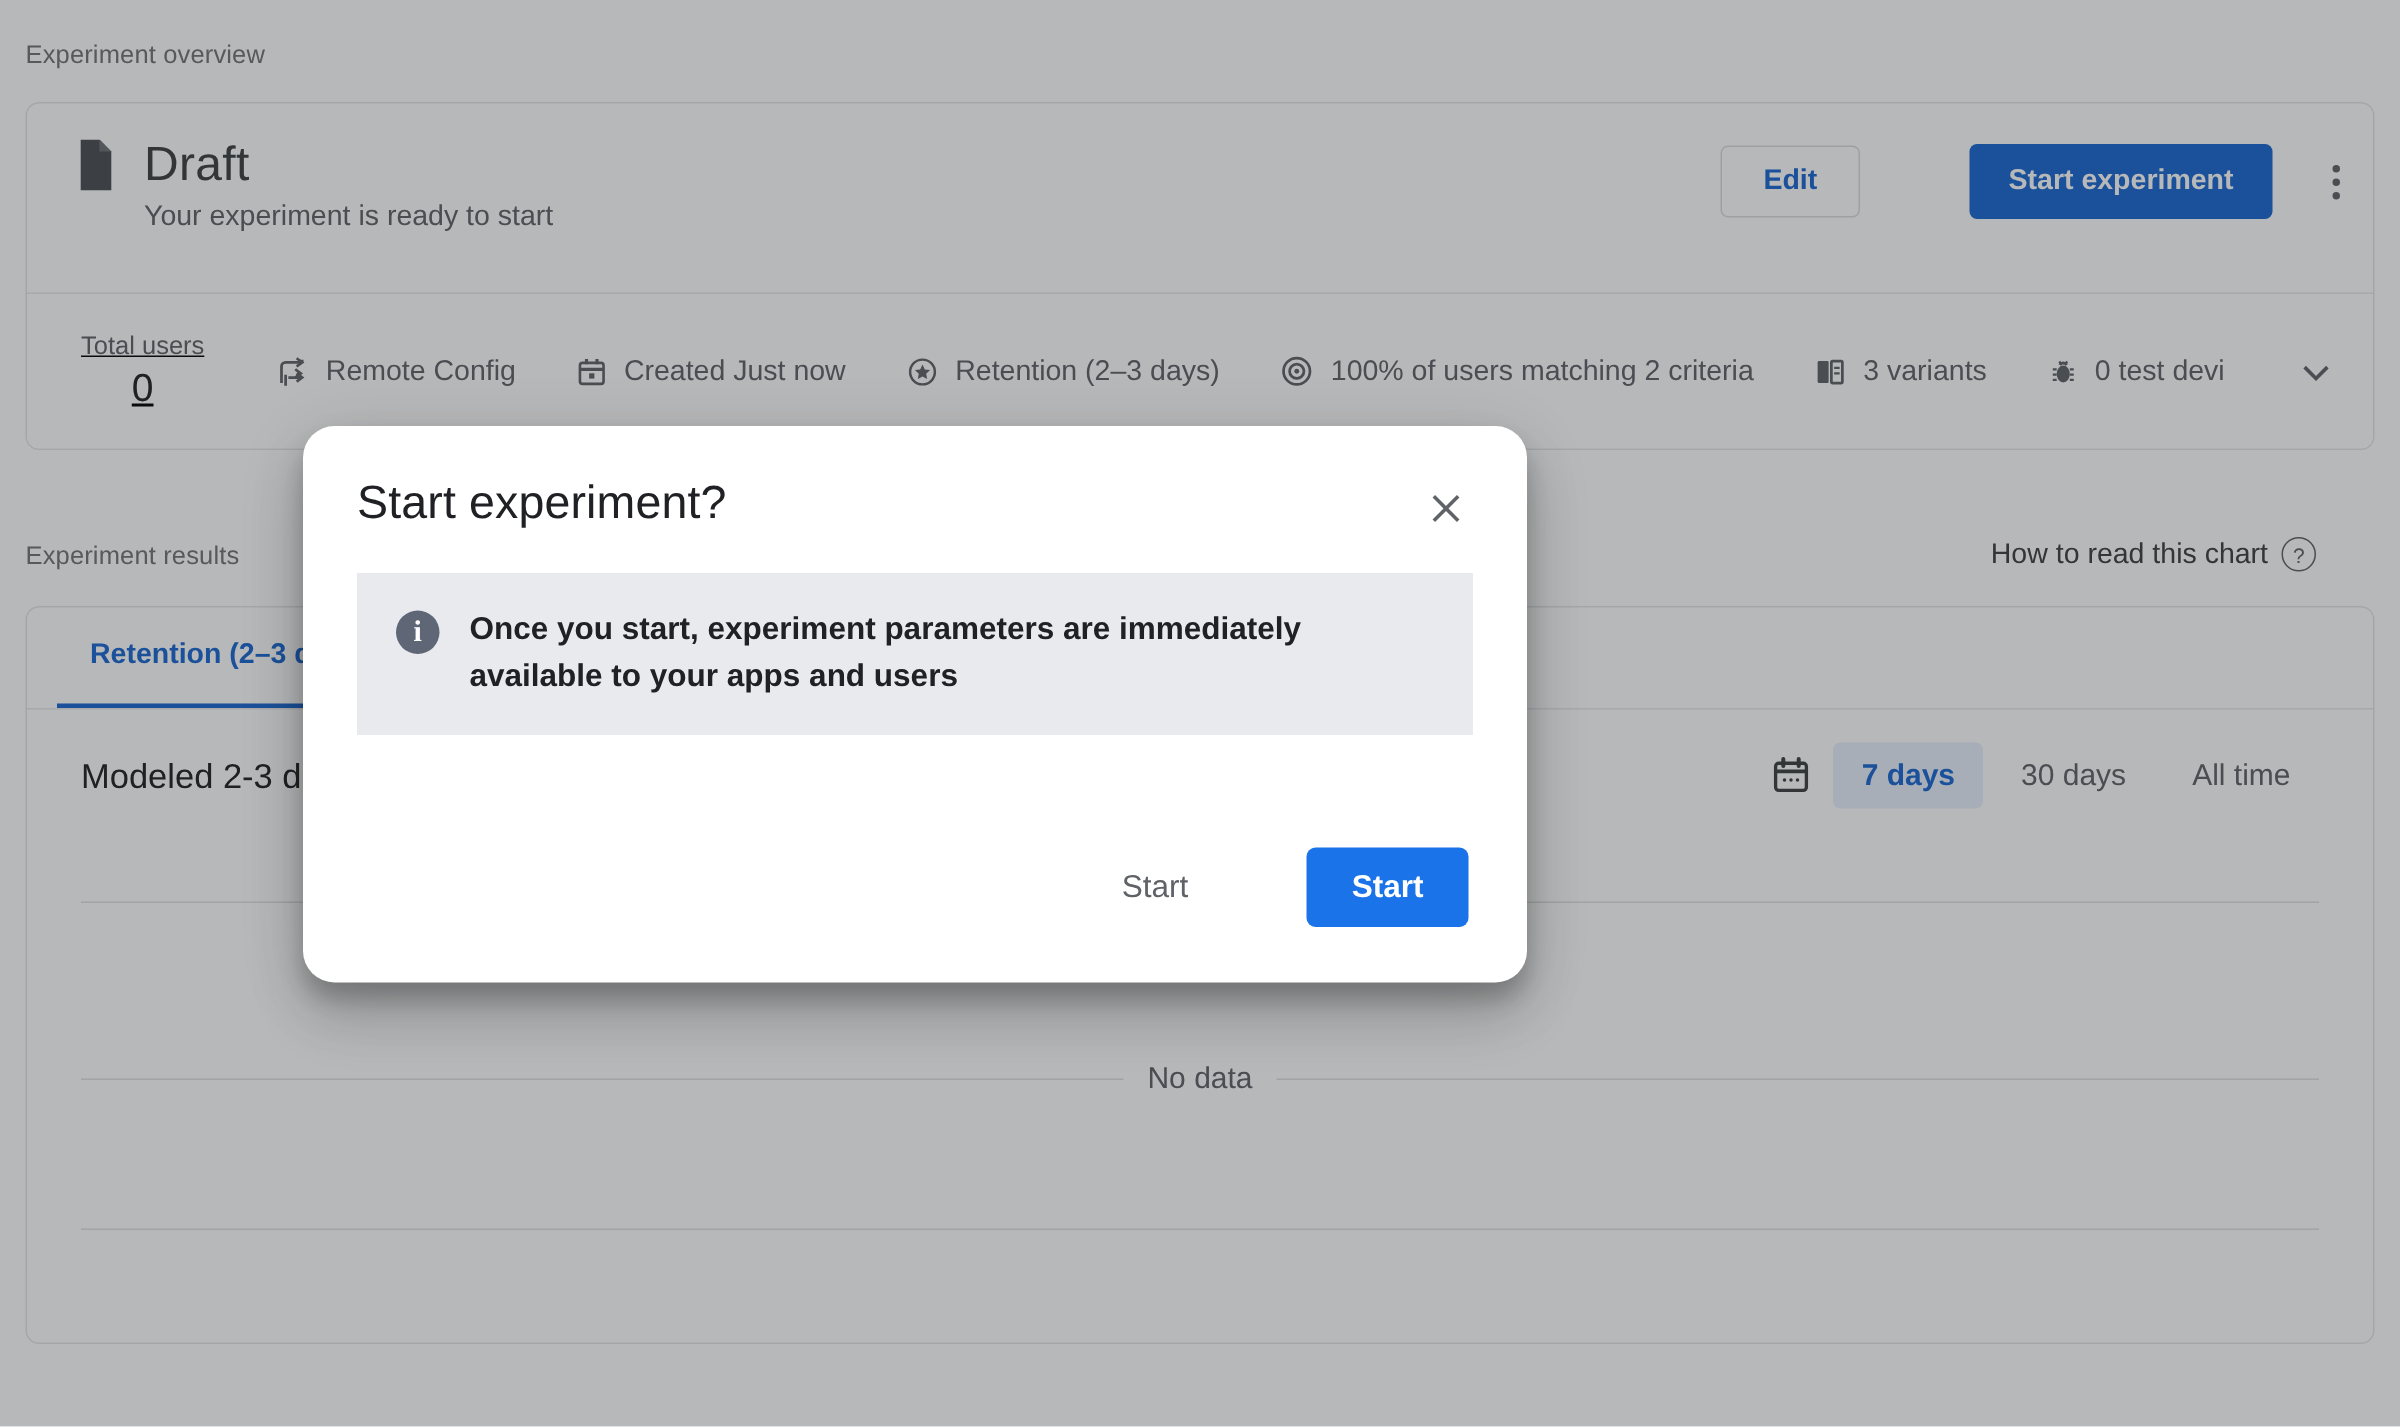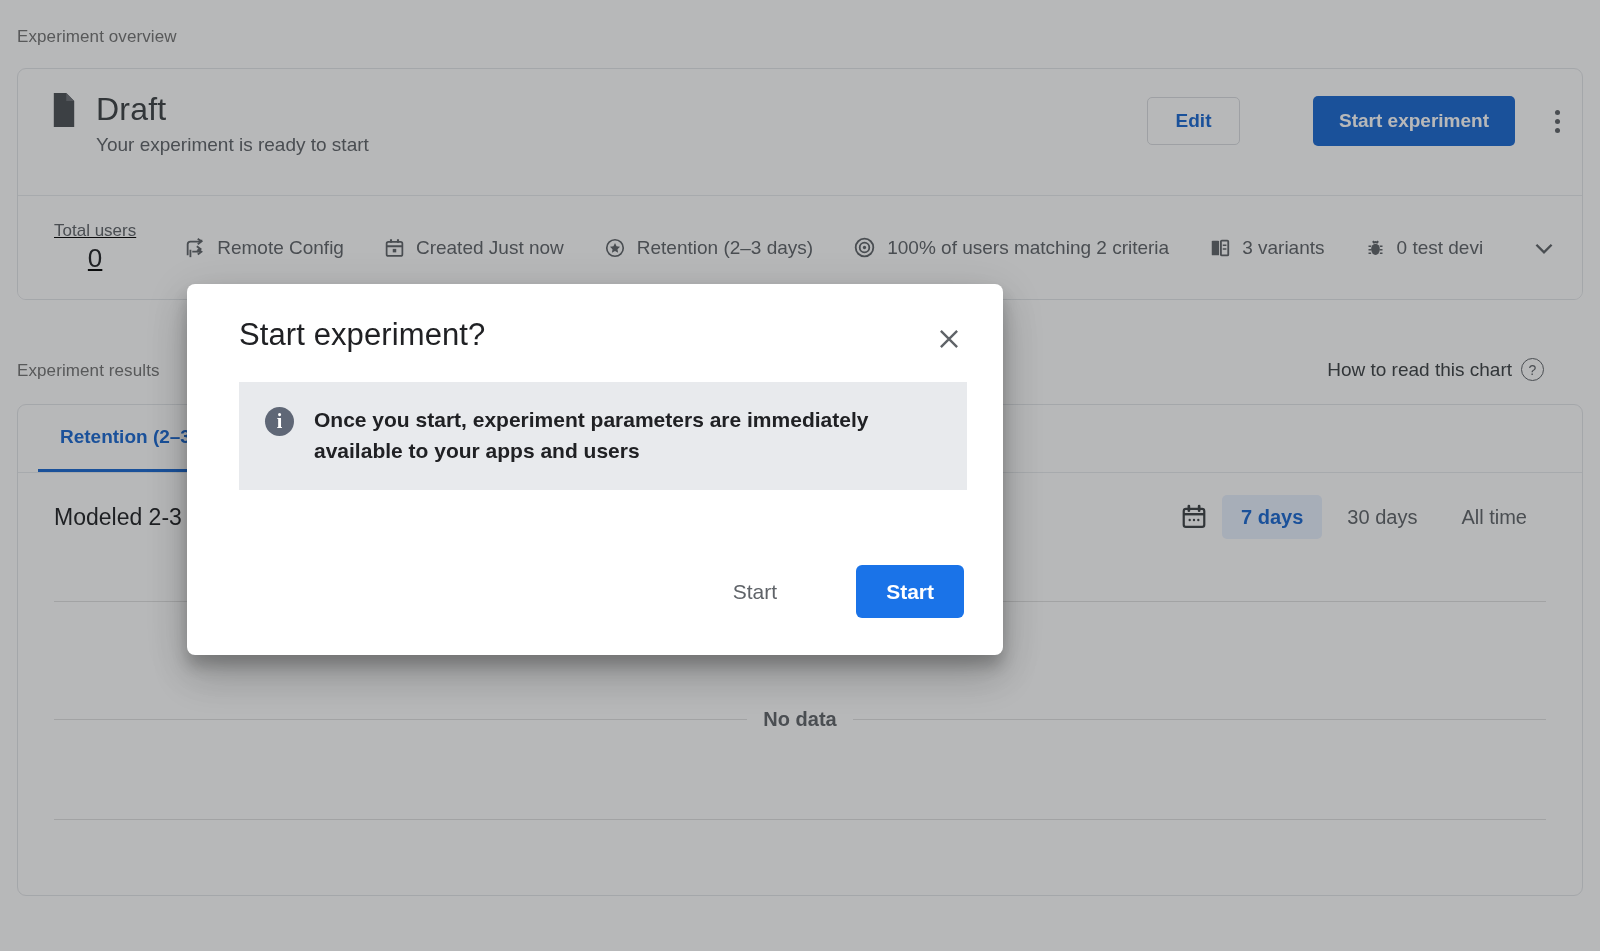--- a/index.html
+++ b/index.html
@@ -270,28 +270,28 @@
   }
 
   
   #scrim {
     position: absolute;
     inset: 0;
     background: rgba(32,33,36,.32);
   }
   #dialog {
     position: absolute;
-    left: 187px; top: 284px;
+    left: 202px; top: 284px;
     width: 816px;
     height: 371px;
     background: #ffffff;
-    border-radius: 8px;
+    border-radius: 21px;
     box-shadow: 0 11px 15px rgba(0,0,0,.20), 0 9px 46px rgba(0,0,0,.12), 0 24px 38px rgba(0,0,0,.14);
     box-sizing: border-box;
-    padding: 33px 36px 0 52px;
+    padding: 33px 36px 0 36px;
     overflow: hidden;
   }
   .dlg-head {
     display: flex;
     align-items: flex-start;
     justify-content: space-between;
   }
   .dlg-title {
     font-size: 31px;
     color: #202124;
@@ -511,21 +511,21 @@
             </svg>
           </span>
           <span class="range-chip active">7 days</span>
           <span class="range-chip">30 days</span>
           <span class="range-chip">All time</span>
         </div>
       </div>
 
       <div class="plot">
         <div class="gridline" style="top:40px;"></div>
-        <div class="no-data-row" style="top:147px;font-weight:bold;">
+        <div class="no-data-row" style="top:147px;">
           <span class="ln"></span>
           <span class="txt">No data</span>
           <span class="ln"></span>
         </div>
         <div class="gridline" style="top:258px;"></div>
       </div>
     </div>
   </div>
 
   <div id="scrim"></div>

